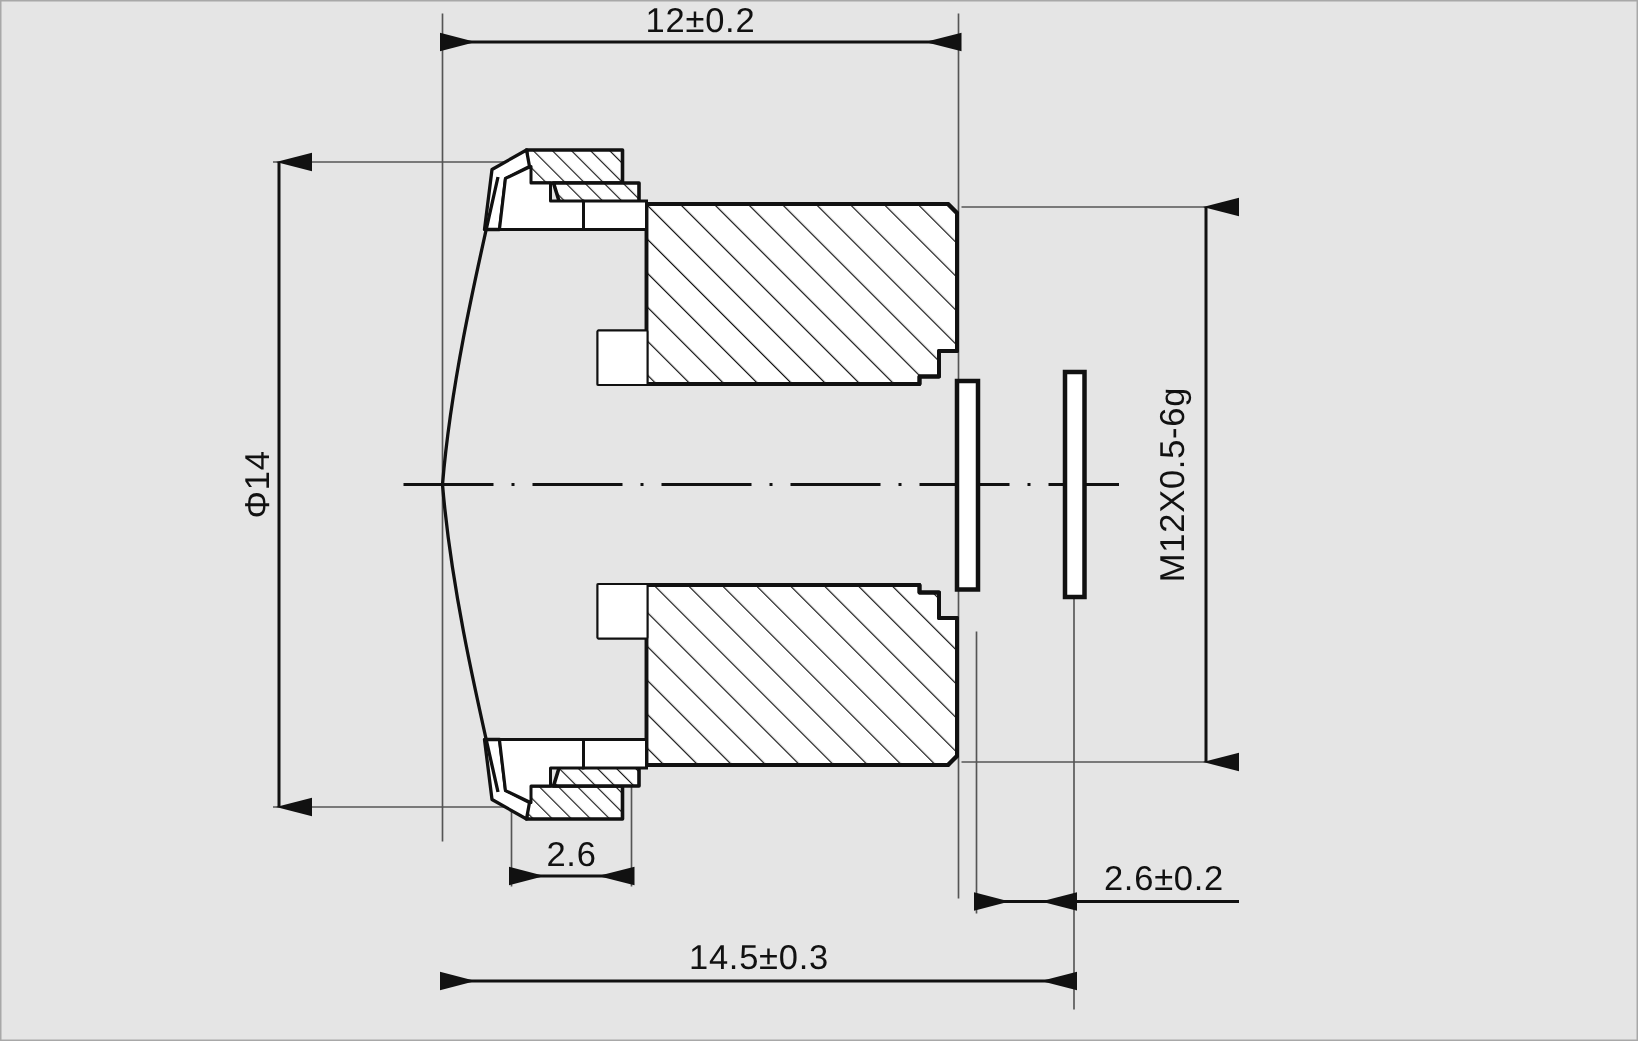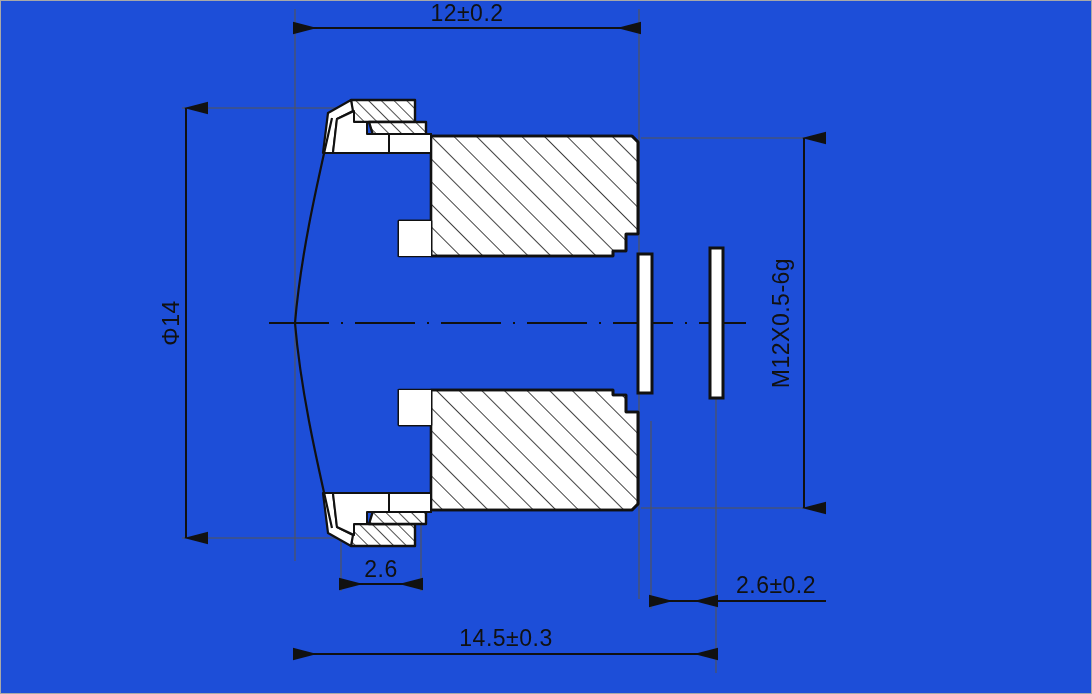--- a/index.html
+++ b/index.html
@@ -6,21 +6,21 @@
   html, body {
     margin: 0;
     padding: 0;
     background: #ffffff;
     font-family: "Liberation Sans", sans-serif;
   }
   #canvas-frame {
     position: relative;
     width: 1092px;
     height: 694px;
-    background: #1d4ed8;
+    background: #e5e5e5;
     border: 1px solid #a8a8a8;
     box-sizing: border-box;
     overflow: hidden;
   }
   svg#drawing {
     display: block;
     width: 1090px;
     height: 692px;
   }
   .dim-text {

